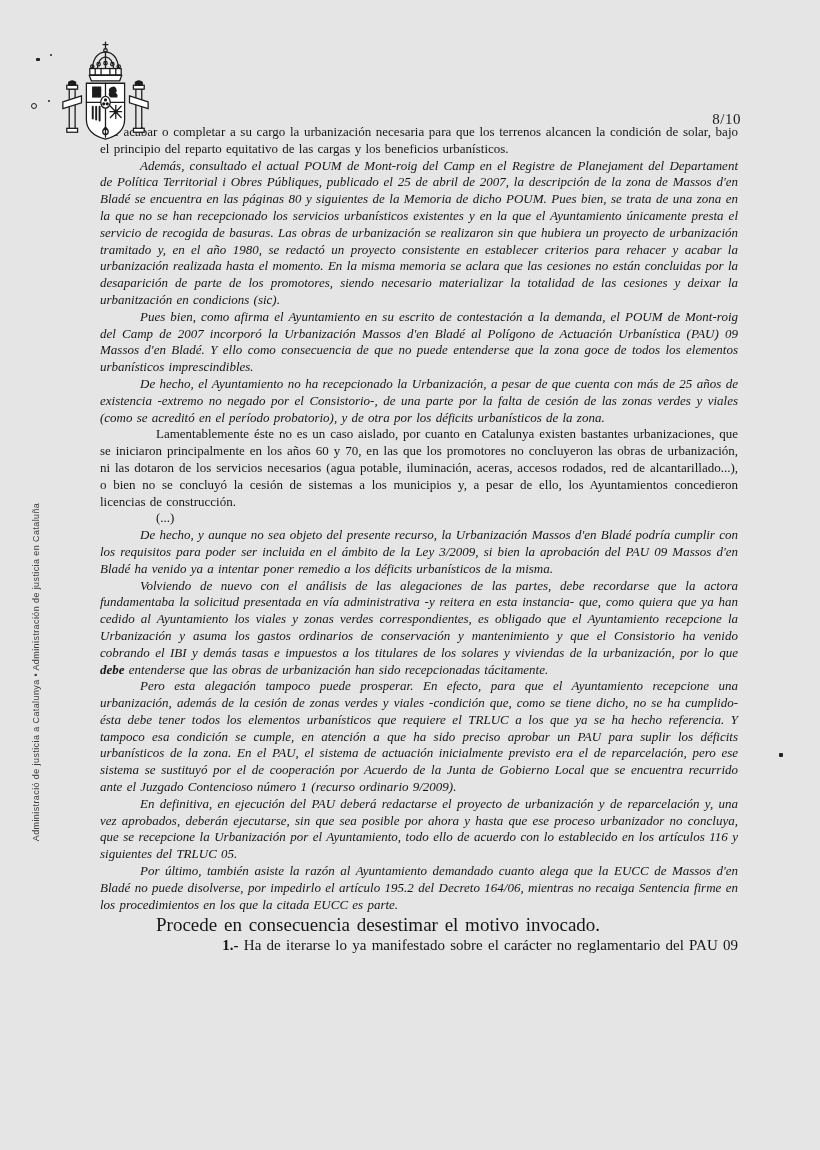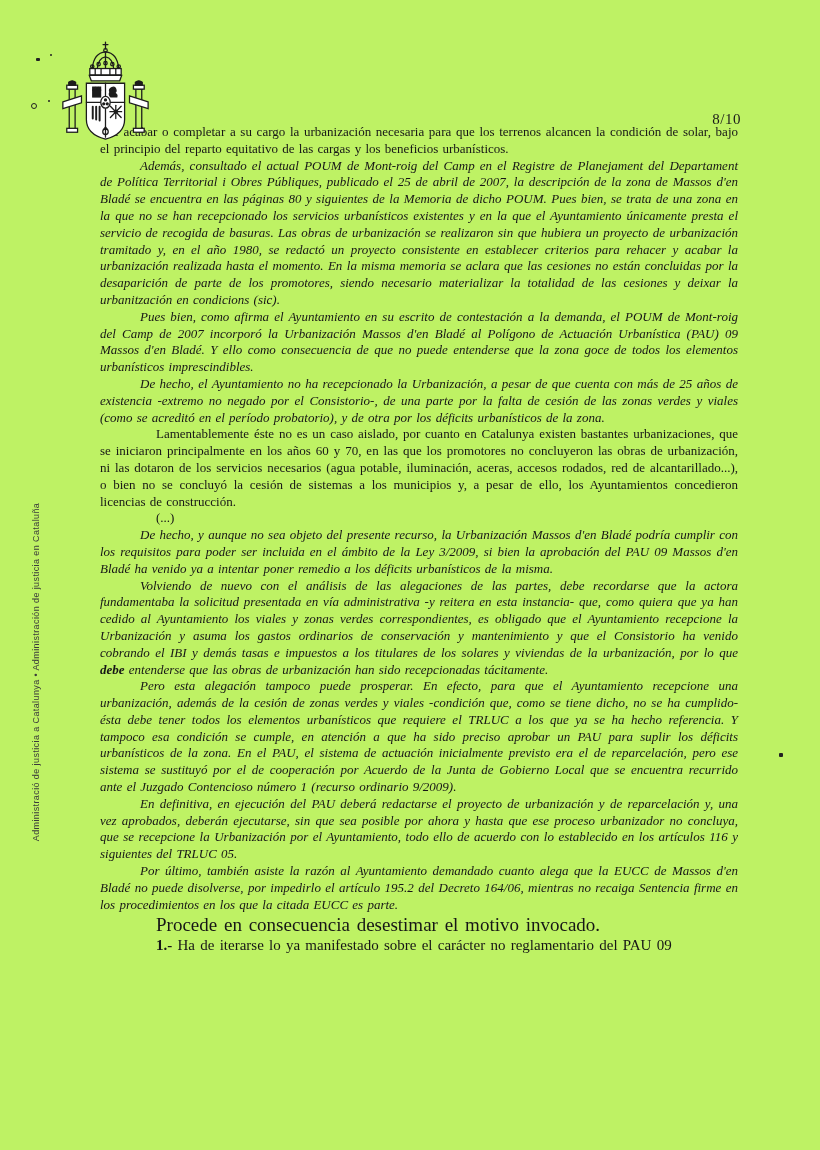--- a/index.html
+++ b/index.html
@@ -3,21 +3,21 @@
 <meta charset="utf-8">
 <style>
   html,body{margin:0;padding:0;}
   body{
     width:820px;height:1150px;
     background:#ffffff;
     position:relative;
     overflow:hidden;
     font-family:"Liberation Serif", serif;
   }
-  .page{position:absolute;inset:0;background:#bef264;}
+  .page{position:absolute;inset:0;background:#e5e5e5;}
 
   
   .page-number{
     position:absolute;top:111px;left:0;width:741px;
     text-align:right;
     font-size:15px;color:#1a1a1a;
     letter-spacing:0.5px;
   }
 
   
@@ -35,21 +35,21 @@
     font-size:9px;color:#3a3a3a;letter-spacing:0.4px;
   }
 
   
   .doc-body{
     position:absolute;left:100px;top:124px;width:638px;
     font-size:13px;line-height:16.8px;color:#161616;
     word-spacing:1px;
   }
   .doc-body p{margin:0;text-align:justify;}
-  .doc-body p:last-child{text-align:left;}
+  .doc-body p:last-child{text-align:right;}
   .indent{text-indent:40px;font-style:italic;}
   .indent2{text-indent:56px;}
   .closing{text-indent:56px;font-size:19px;line-height:19px;padding-top:2px;word-spacing:2px;}
   .heading{text-indent:56px;font-size:15px;line-height:27px;margin-top:20px !important;word-spacing:6px;}
   .item{text-indent:56px;font-size:15px;line-height:20px;margin-top:1px !important;word-spacing:1.5px;}
   .b{font-weight:bold;margin-top:36px;}
   .i{font-style:italic;}
 
   
   .artifact{position:absolute;background:#222;border-radius:1px;}

